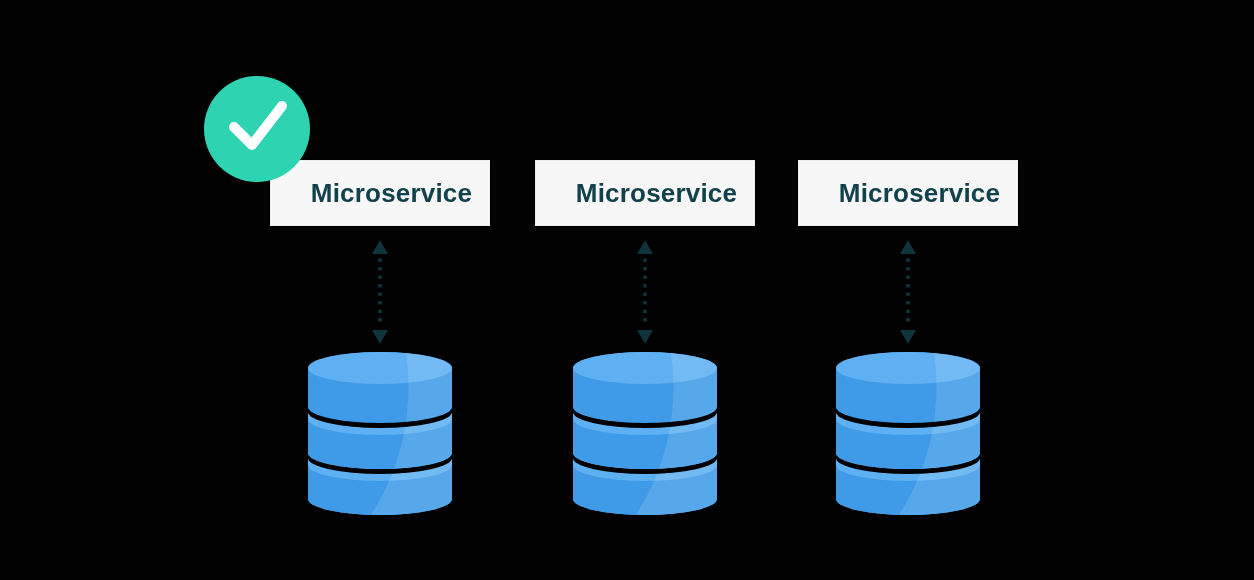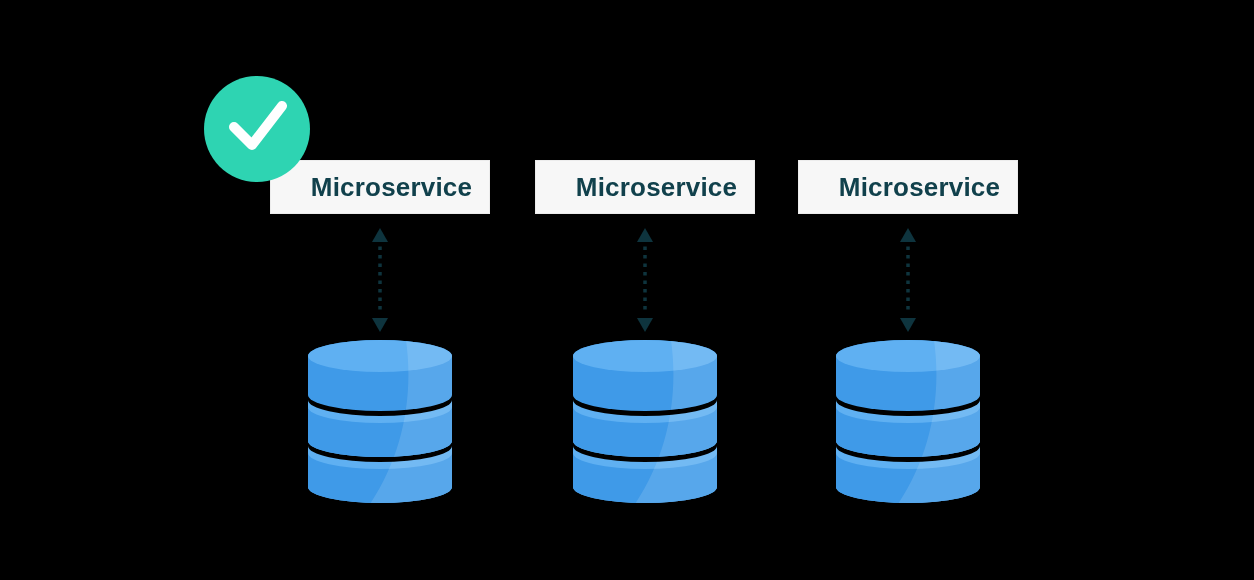--- a/index.html
+++ b/index.html
@@ -22,21 +22,21 @@
     font-family:"Liberation Sans", sans-serif;
   }
   .column{
     position:absolute;top:160px;width:220px;
     display:flex;flex-direction:column;align-items:center;
   }
   .col-0{left:270px;}
   .col-1{left:535px;}
   .col-2{left:798px;}
   .ms-box{
-    width:220px;height:54px;box-sizing:border-box;
+    width:220px;height:66px;box-sizing:border-box;
     background:var(--box-bg);
     border:1px solid var(--box-border);
     display:flex;align-items:center;justify-content:center;padding-left:23px;
   }
   .ms-label{
     font-size:26px;font-weight:700;color:var(--text);
     letter-spacing:0.2px;
   }
   .arrow{margin-top:14px;line-height:0;}
   .db{margin-top:8px;line-height:0;}

